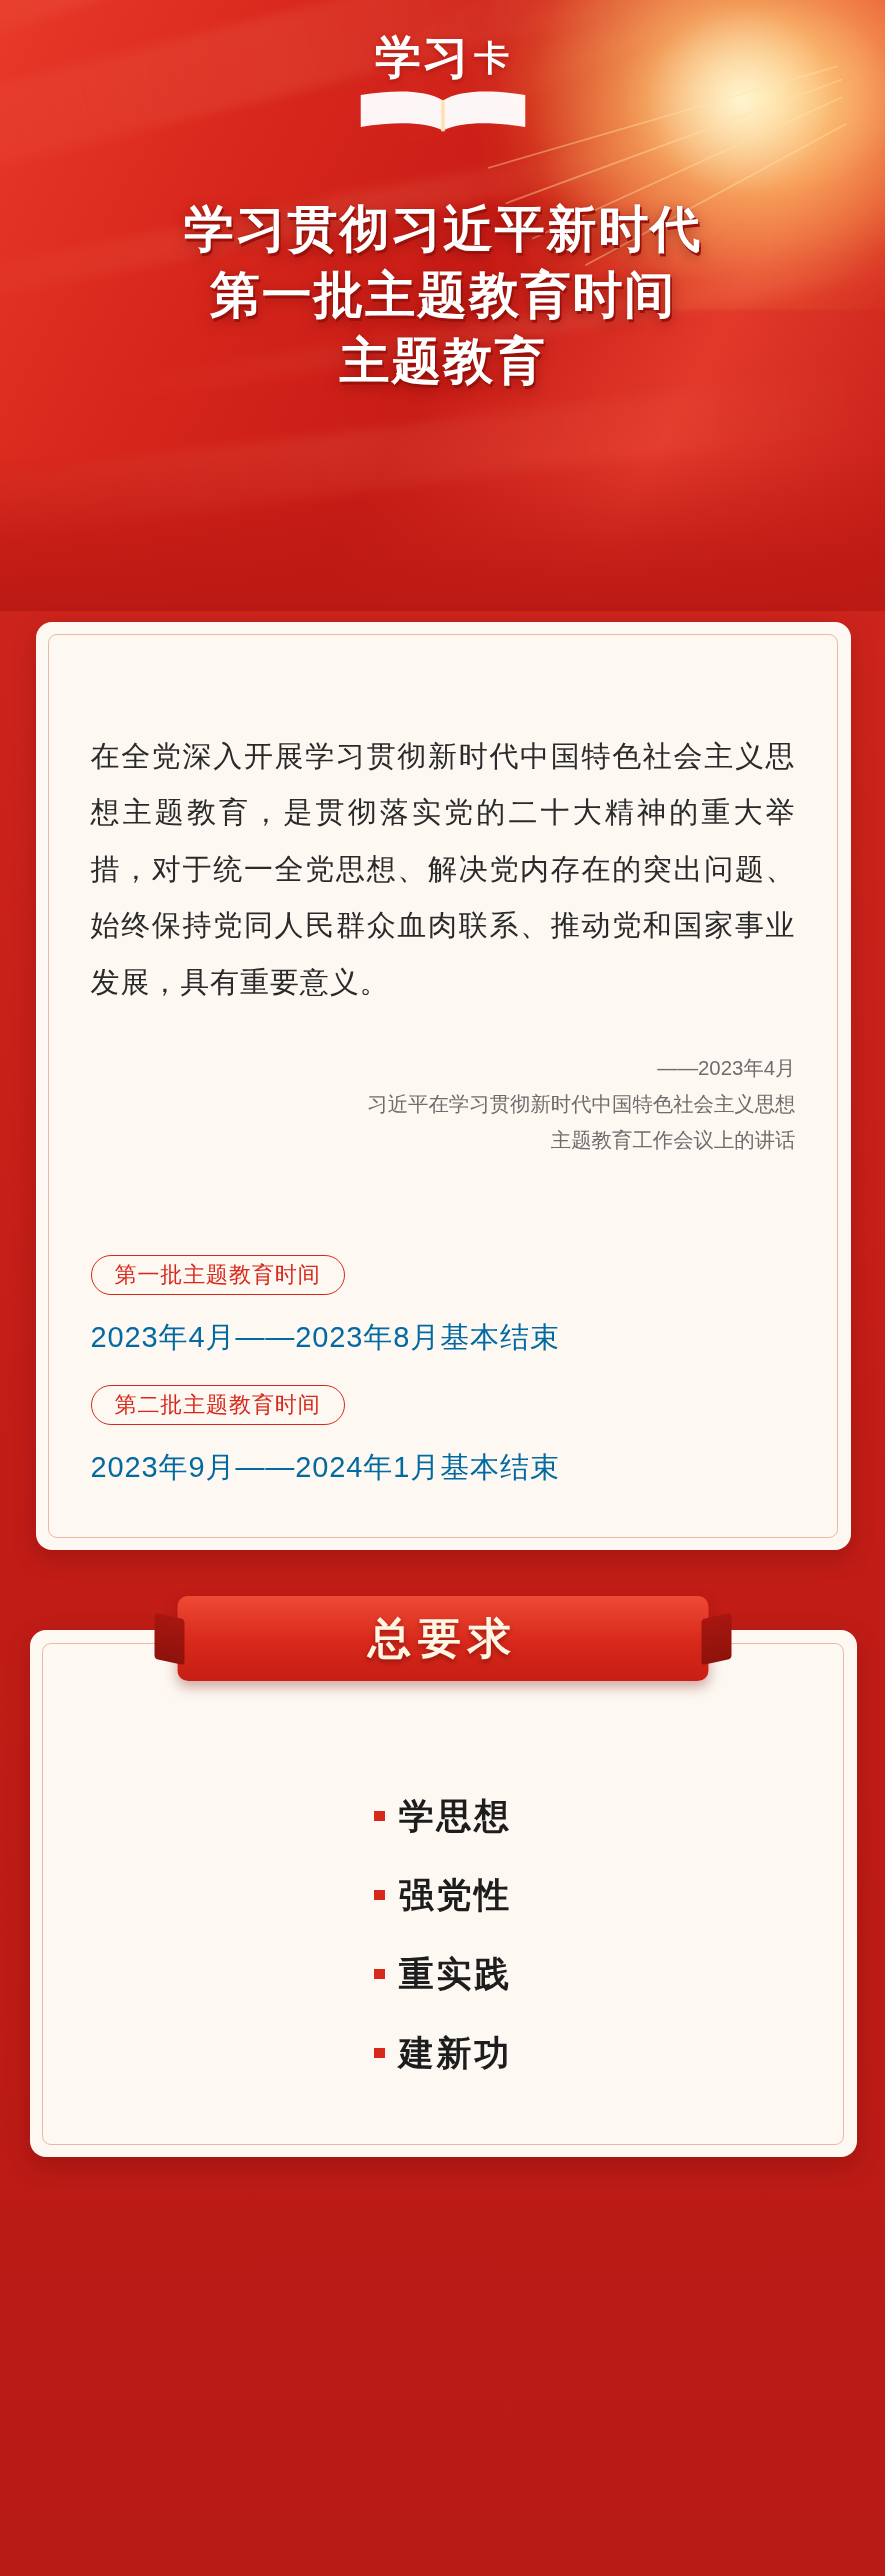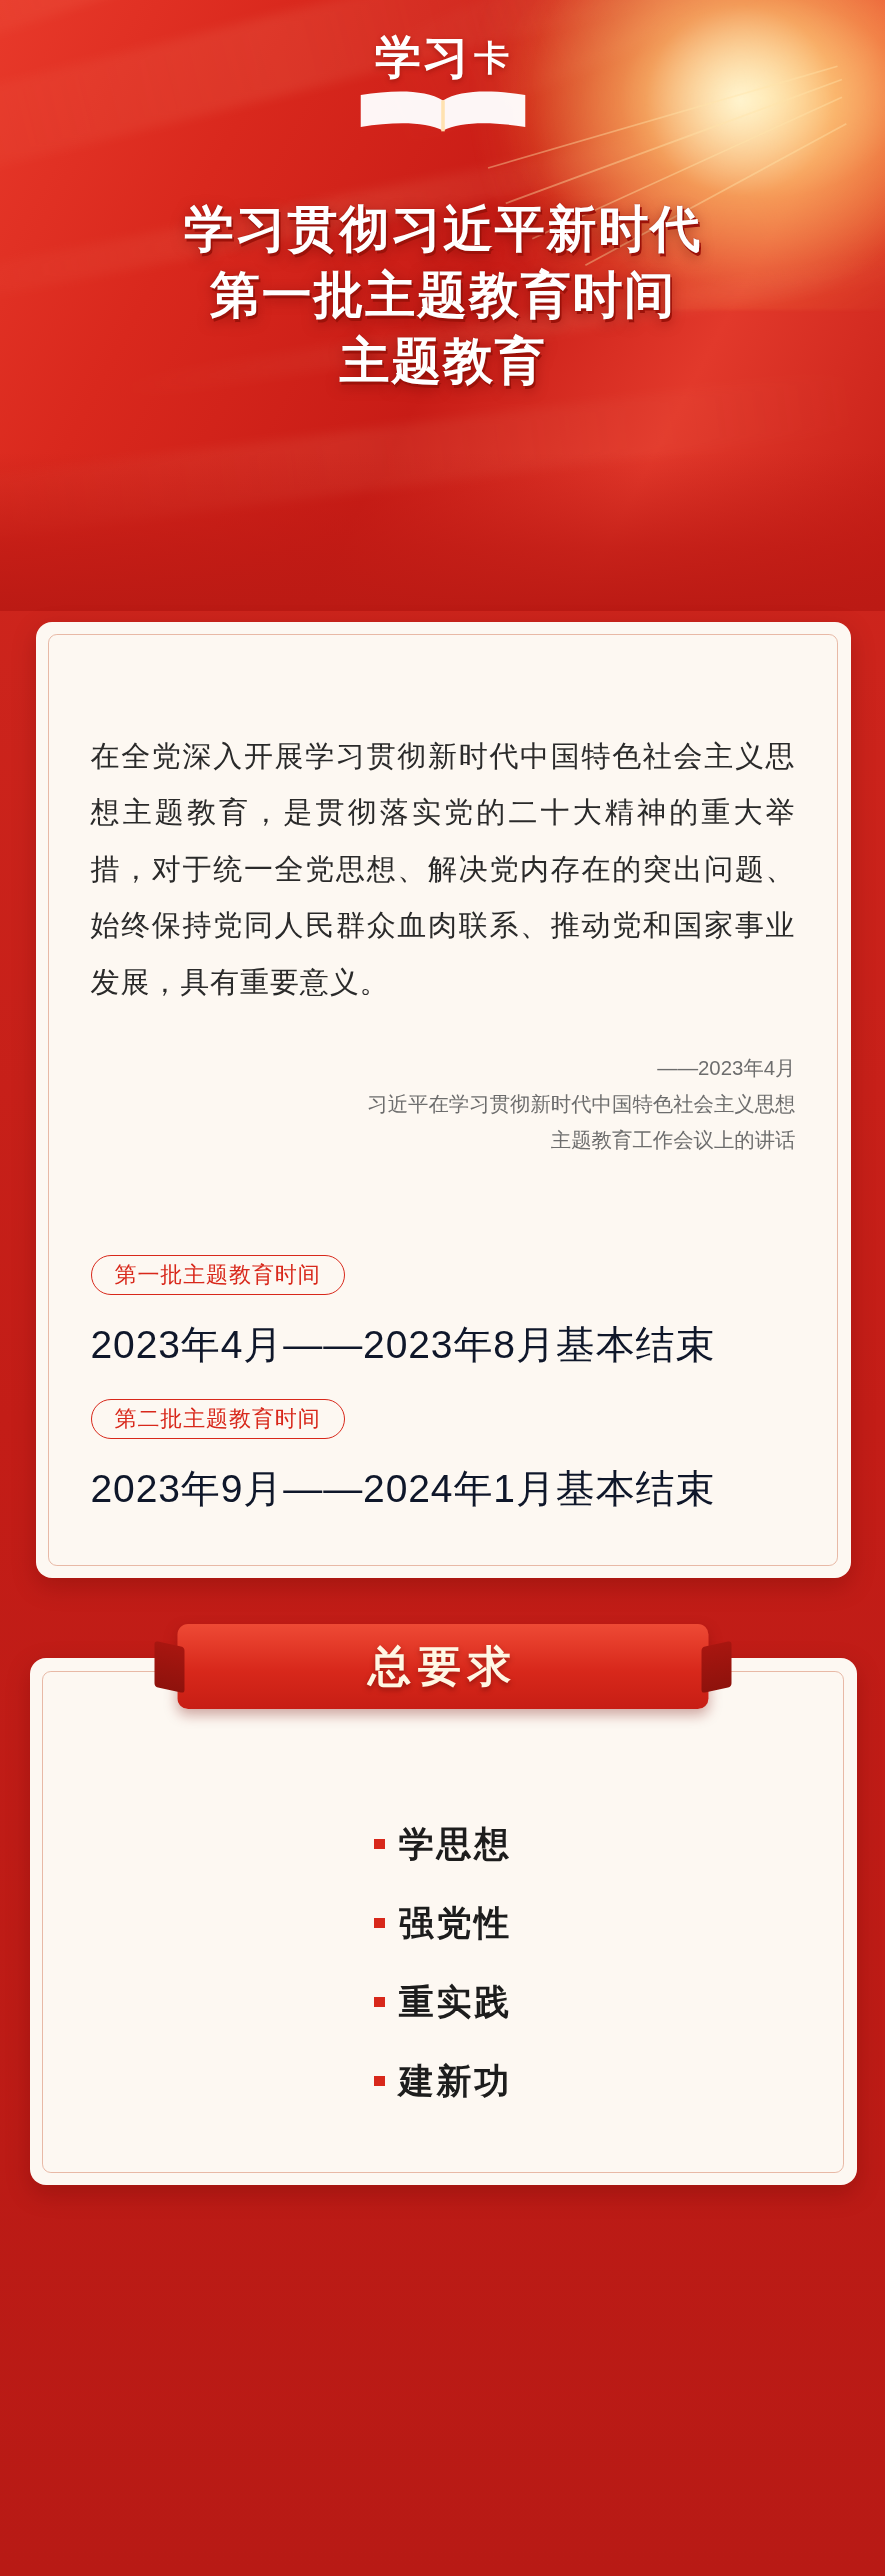--- a/index.html
+++ b/index.html
@@ -201,22 +201,22 @@
     color: #d8281b;
     font-size: 22px;
     letter-spacing: 0.9px;
     background: #fdf8f2;
   }
   .pill-gap-top { margin-top: 97px; }
   .pill-gap-top2 { margin-top: 27px; }
   .pill-row { line-height: 1; }
   .timeline-text {
     margin: 23px 55px 0 55px;
-    color: #0f172a;
-    font-size: 39px;
+    color: #0369a1;
+    font-size: 29px;
     letter-spacing: 0.9px;
   }
 
   
   .req-list {
     margin: 57px 0 0 0;
     padding: 0;
     list-style: none;
     text-align: center;
   }

